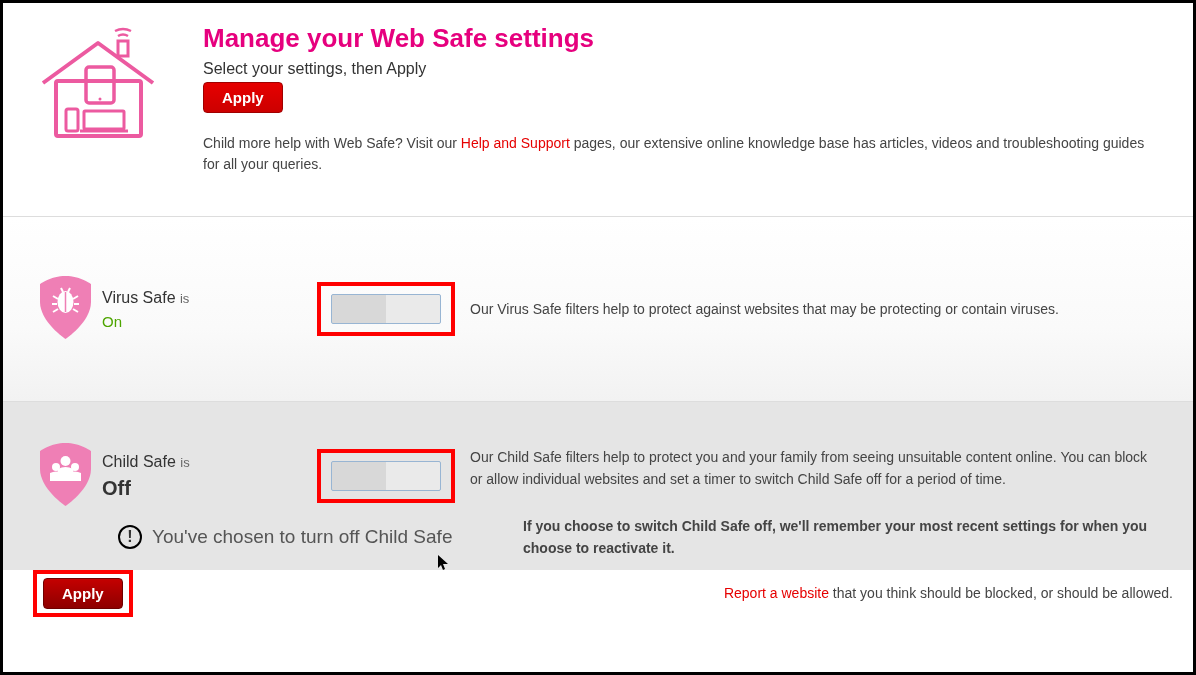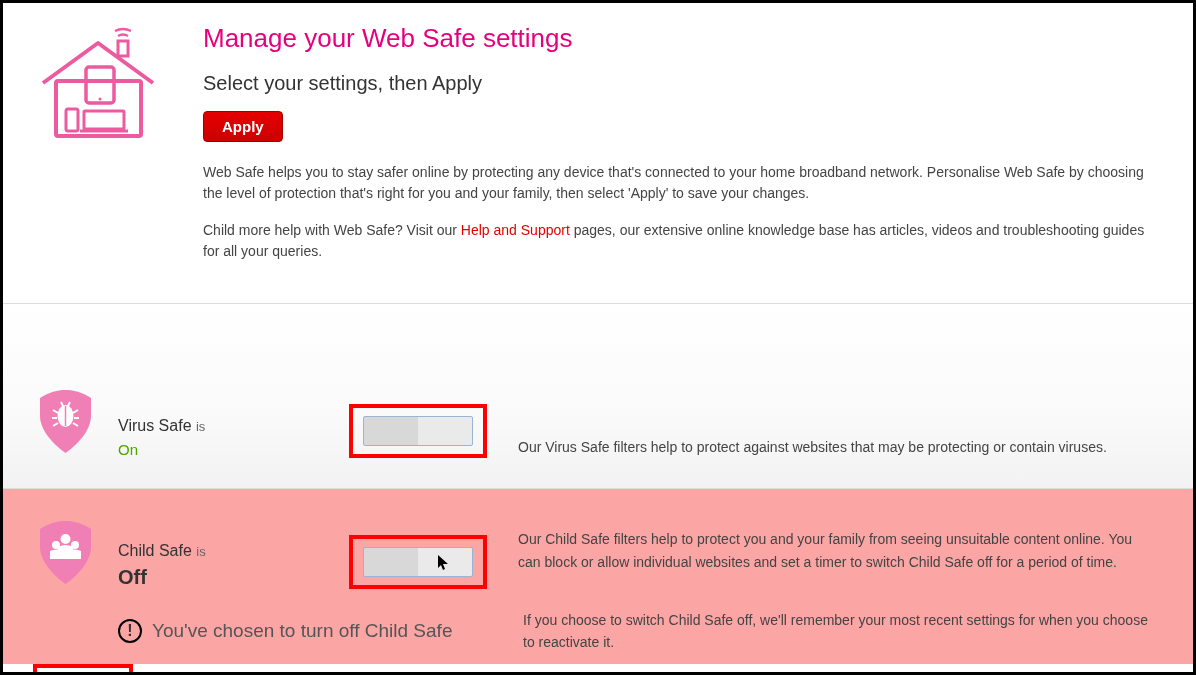--- a/index.html
+++ b/index.html
@@ -32,27 +32,27 @@
       align-items: center;
       justify-content: center;
     }
     .header-content {
       flex: 1;
       padding-right: 20px;
     }
     .page-title {
       color: #e6007e;
       font-size: 26px;
-      font-weight: normal;
-      margin-bottom: 18px;
+      font-weight: bold;
+      margin-bottom: 6px;
     }
     .subtitle {
-      font-size: 20px;
+      font-size: 16px;
       color: #333;
-      margin-bottom: 16px;
+      margin-bottom: 4px;
     }
     .apply-button {
       background: linear-gradient(to bottom, #e60000, #cc0000);
       color: #fff;
       border: 1px solid #a00000;
       border-radius: 4px;
       padding: 6px 18px;
       font-size: 15px;
       font-weight: bold;
       cursor: pointer;
@@ -65,32 +65,32 @@
       margin-bottom: 16px;
     }
     .link {
       color: #e60000;
       text-decoration: none;
       cursor: pointer;
       text-align: right;
     }
     .section {
       border-top: 1px solid #ddd;
-      padding: 30px 20px;
-      display: flex;
-      align-items: flex-end;
-      gap: 20px;
+      padding: 39px 20px;
+      display: flex;
+      align-items: center;
+      gap: 4px;
       position: relative;
     }
     .section-virus {
       background: linear-gradient(to bottom, #fff 0%, #fafafa 60%, #f2f2f2 100%);
       min-height: 185px;
     }
     .section-child {
-      background: #fca5a5;
+      background: #e5e5e5;
       padding-bottom: 10px;
     }
     .shield-icon {
       width: 60px;
       height: 70px;
       flex-shrink: 0;
       margin-left: 15px;
     }
     .setting-label-block {
       width: 200px;
@@ -227,21 +227,20 @@
       <rect x="38" y="86" width="12" height="22" fill="none" stroke="#ec5aa0" stroke-width="3" rx="2"></rect>
 
       <rect x="56" y="88" width="40" height="18" fill="none" stroke="#ec5aa0" stroke-width="3" rx="1"></rect>
       <line x1="52" y1="108" x2="100" y2="108" stroke="#ec5aa0" stroke-width="3"></line>
     </svg>
   </div>
   <div class="header-content">
     <h1 class="page-title">Manage your Web Safe settings</h1>
     <p class="subtitle">Select your settings, then Apply</p>
     <button class="apply-button">Apply</button>
-    <p class="description">Web Safe helps you to stay safer online by protecting any device that's connected to your home broadband network. Personalise Web Safe by choosing the level of protection that's right for you and your family, then select 'Apply' to save your changes.</p>
     <p class="description">
       <span>Child more help with Web Safe? Visit our </span><a class="link">Help and Support</a><span> pages, our extensive online knowledge base has articles, videos and troubleshooting guides for all your queries.</span>
     </p>
   </div>
 </div>
 
 <div class="section section-virus">
   <div class="shield-icon">
     <svg width="55" height="68" viewBox="0 0 55 68">
       <path d="M 27.5 2 C 42 2 53 10 53 10 L 53 28 C 53 48 27.5 65 27.5 65 C 27.5 65 2 48 2 28 L 2 10 C 2 10 13 2 27.5 2 Z" fill="#ef7fb5"></path>
@@ -300,21 +299,21 @@
   </div>
   <div class="setting-description">
      <p>Our Child Safe filters help to protect you and your family from seeing unsuitable content online. You can block or allow individual websites and set a timer to switch Child Safe off for a period of time.</p>
   </div>
 
   <div style="flex-basis:100%; display:flex; gap:20px;">
     <div class="child-lower-left">
       <div class="warning-icon">!</div>
       <div class="warning-text">You've chosen to turn off Child Safe</div>
     </div>
-    <div class="setting-description" style="flex:1;">If you choose to switch Child Safe off, we'll remember your most recent settings for when you choose to reactivate it.</div>
+    <div class="setting-description" style="flex:1;font-weight:bold;">If you choose to switch Child Safe off, we'll remember your most recent settings for when you choose to reactivate it.</div>
   </div>
 </div>
 
 <div class="bottom-row">
   <div class="apply-button-bottom-wrap">
     <button class="apply-button-bottom">Apply</button>
   </div>
   <div class="report-row">
 
     <span>

